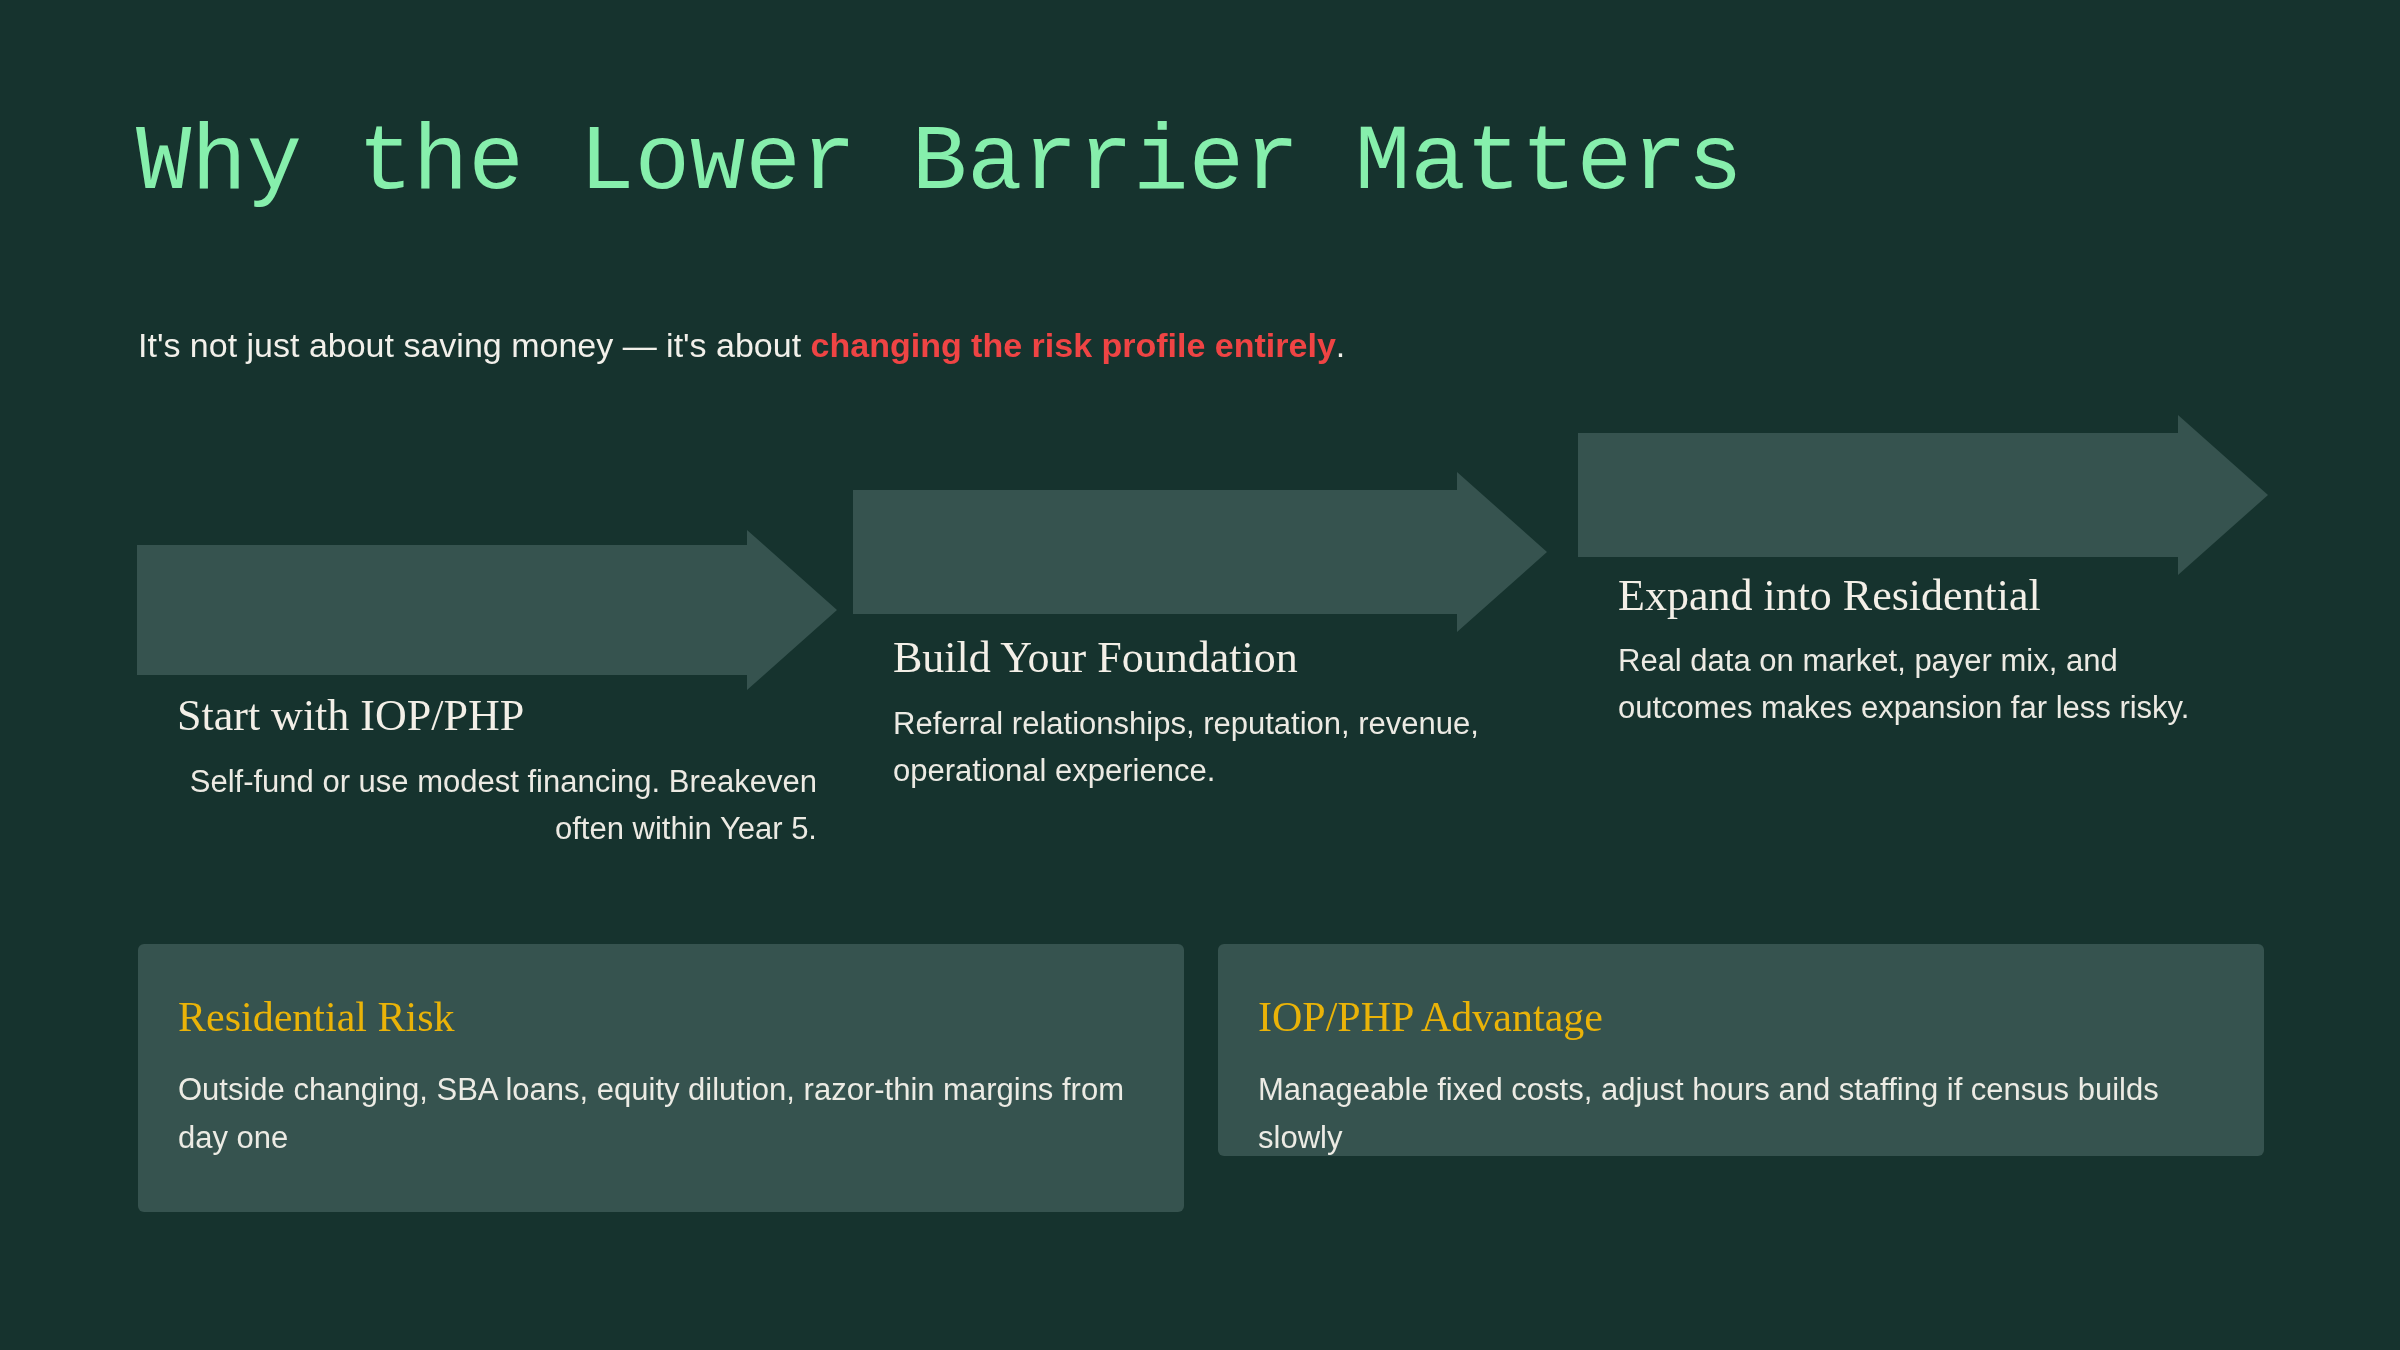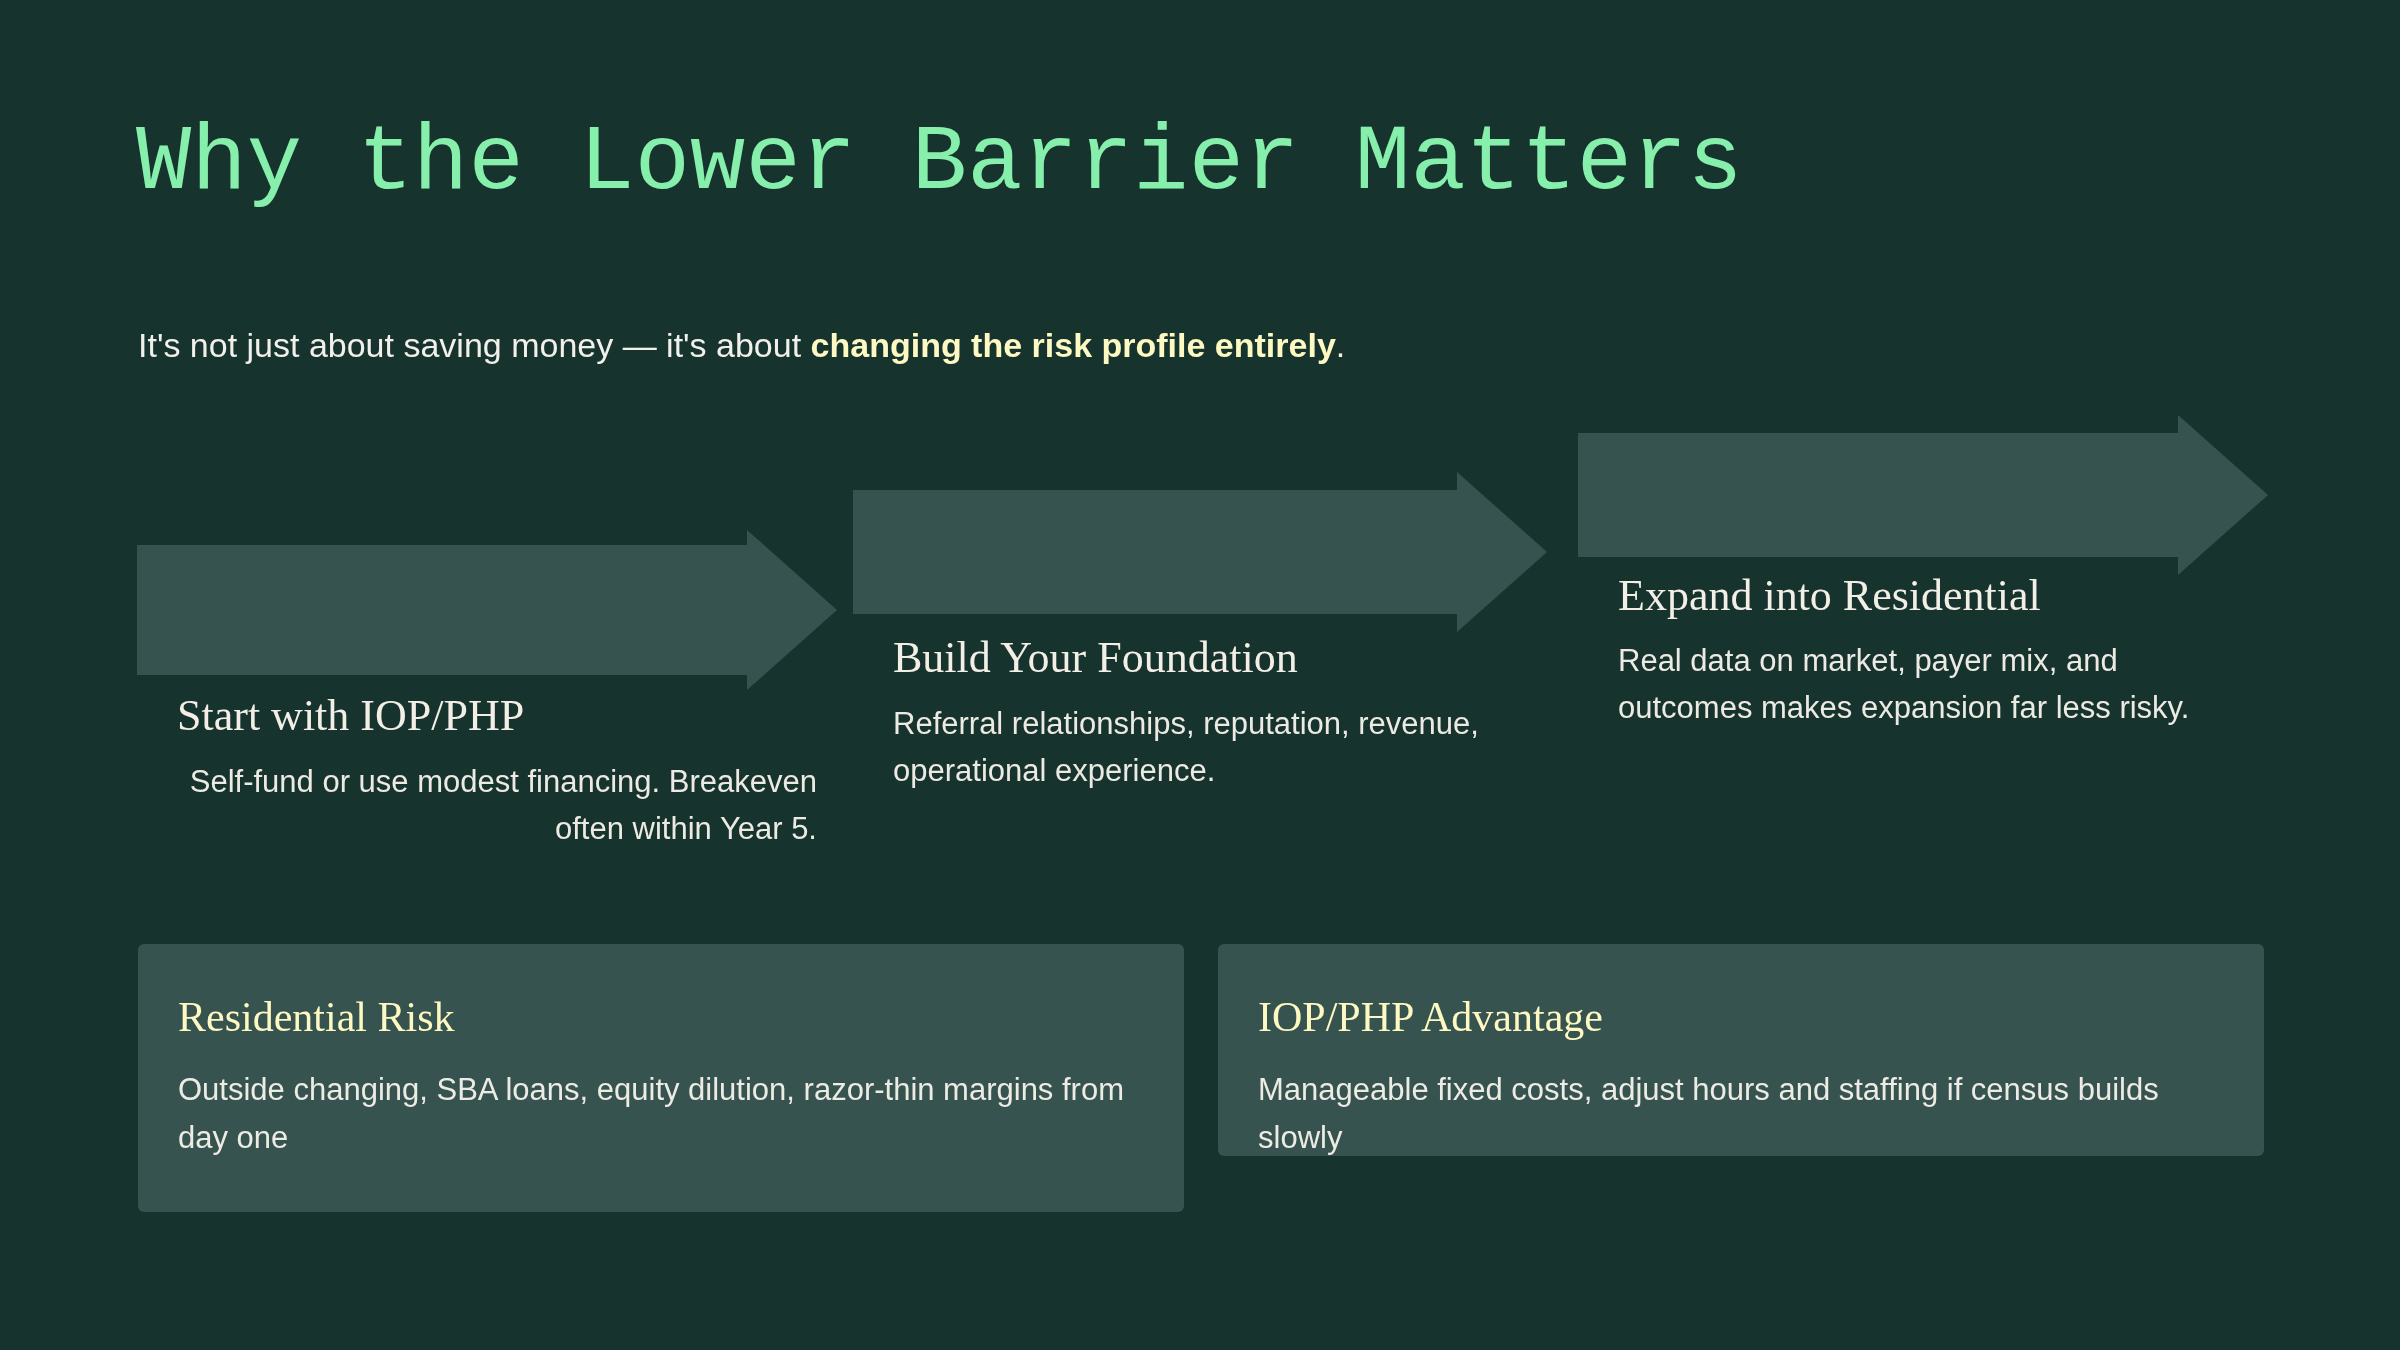--- a/index.html
+++ b/index.html
@@ -37,21 +37,21 @@
     left: 138px;
     top: 323px;
     font-family: "Liberation Sans", sans-serif;
     font-size: 34px;
     line-height: 1.3;
     color: #f2f0ea;
     white-space: nowrap;
   }
   .subtitle .strong {
     font-weight: bold;
-    color: #fef9c3;
+    color: #ef4444;
   }
 
   
   .steps {
     position: absolute;
     left: 0;
     top: 0;
     width: 2400px;
     height: 1350px;
   }
@@ -108,21 +108,21 @@
     border-radius: 6px;
     box-sizing: border-box;
     padding: 48px 40px 40px 40px;
   }
   #card-left  { left: 138px;  top: 944px; width: 1046px; height: 268px; }
   #card-right { left: 1218px; top: 944px; width: 1046px; height: 212px; }
   .card-head {
     font-family: "Liberation Serif", serif;
     font-size: 42px;
     line-height: 1.2;
-    color: #fef9c3;
+    color: #eab308;
     margin: 0 0 24px 0;
     white-space: nowrap;
   }
   .card-body {
     font-family: "Liberation Sans", sans-serif;
     font-size: 31px;
     line-height: 1.52;
     color: #ecebe4;
     margin: 0;
   }

